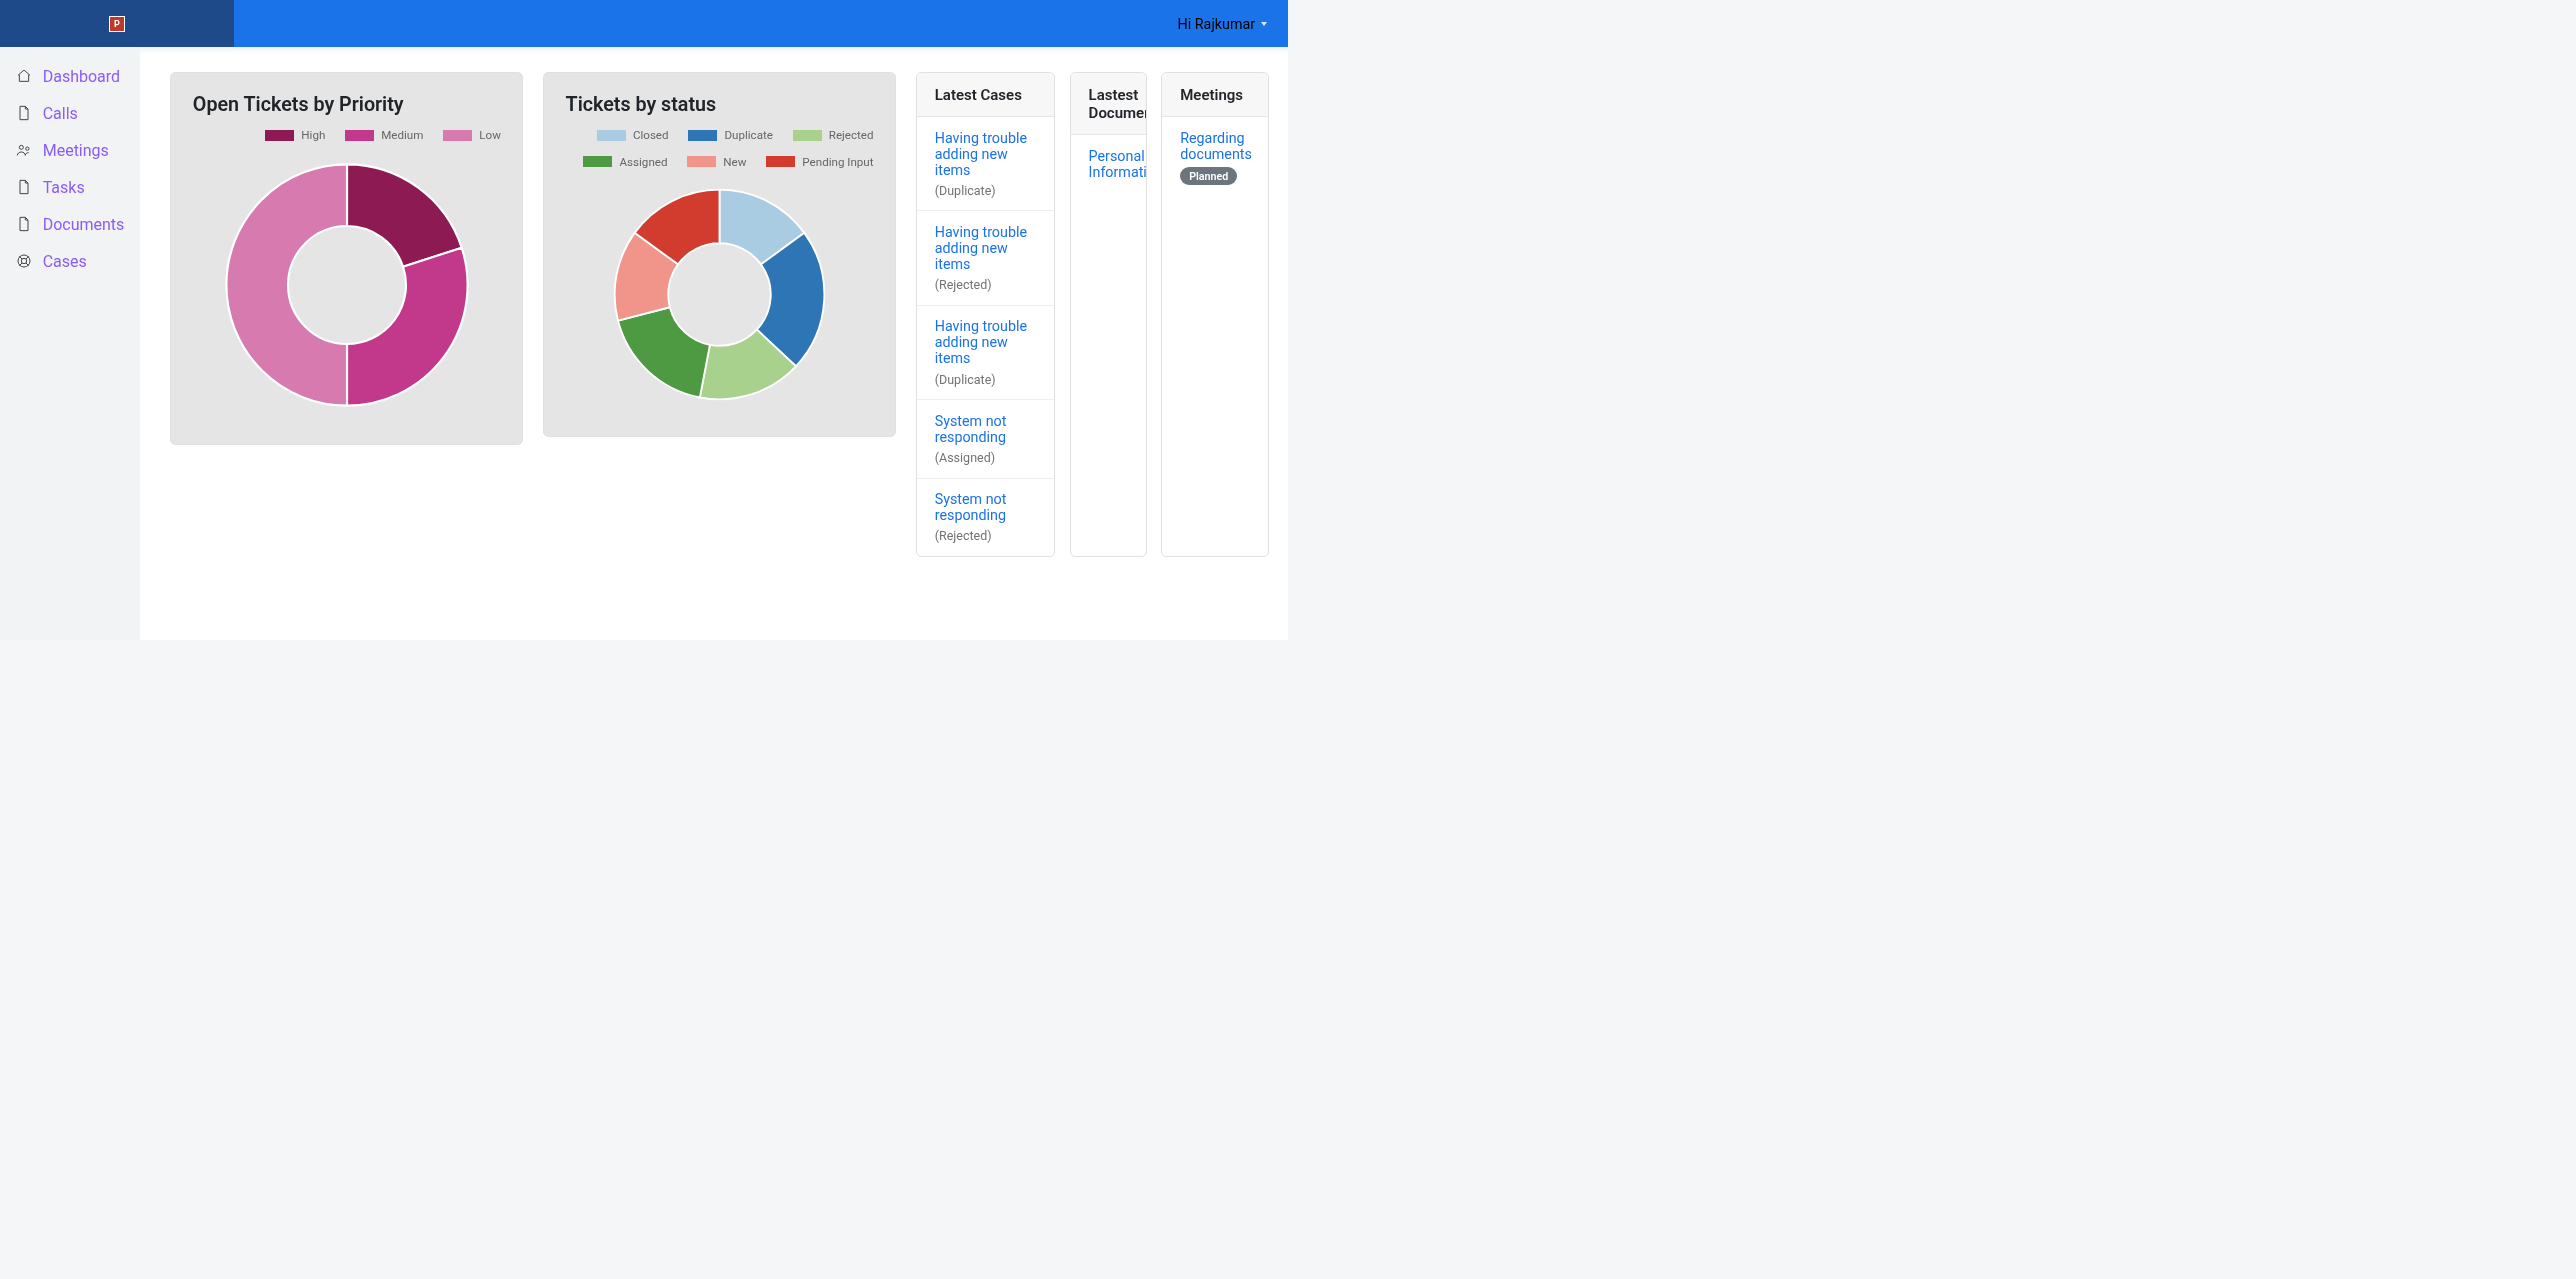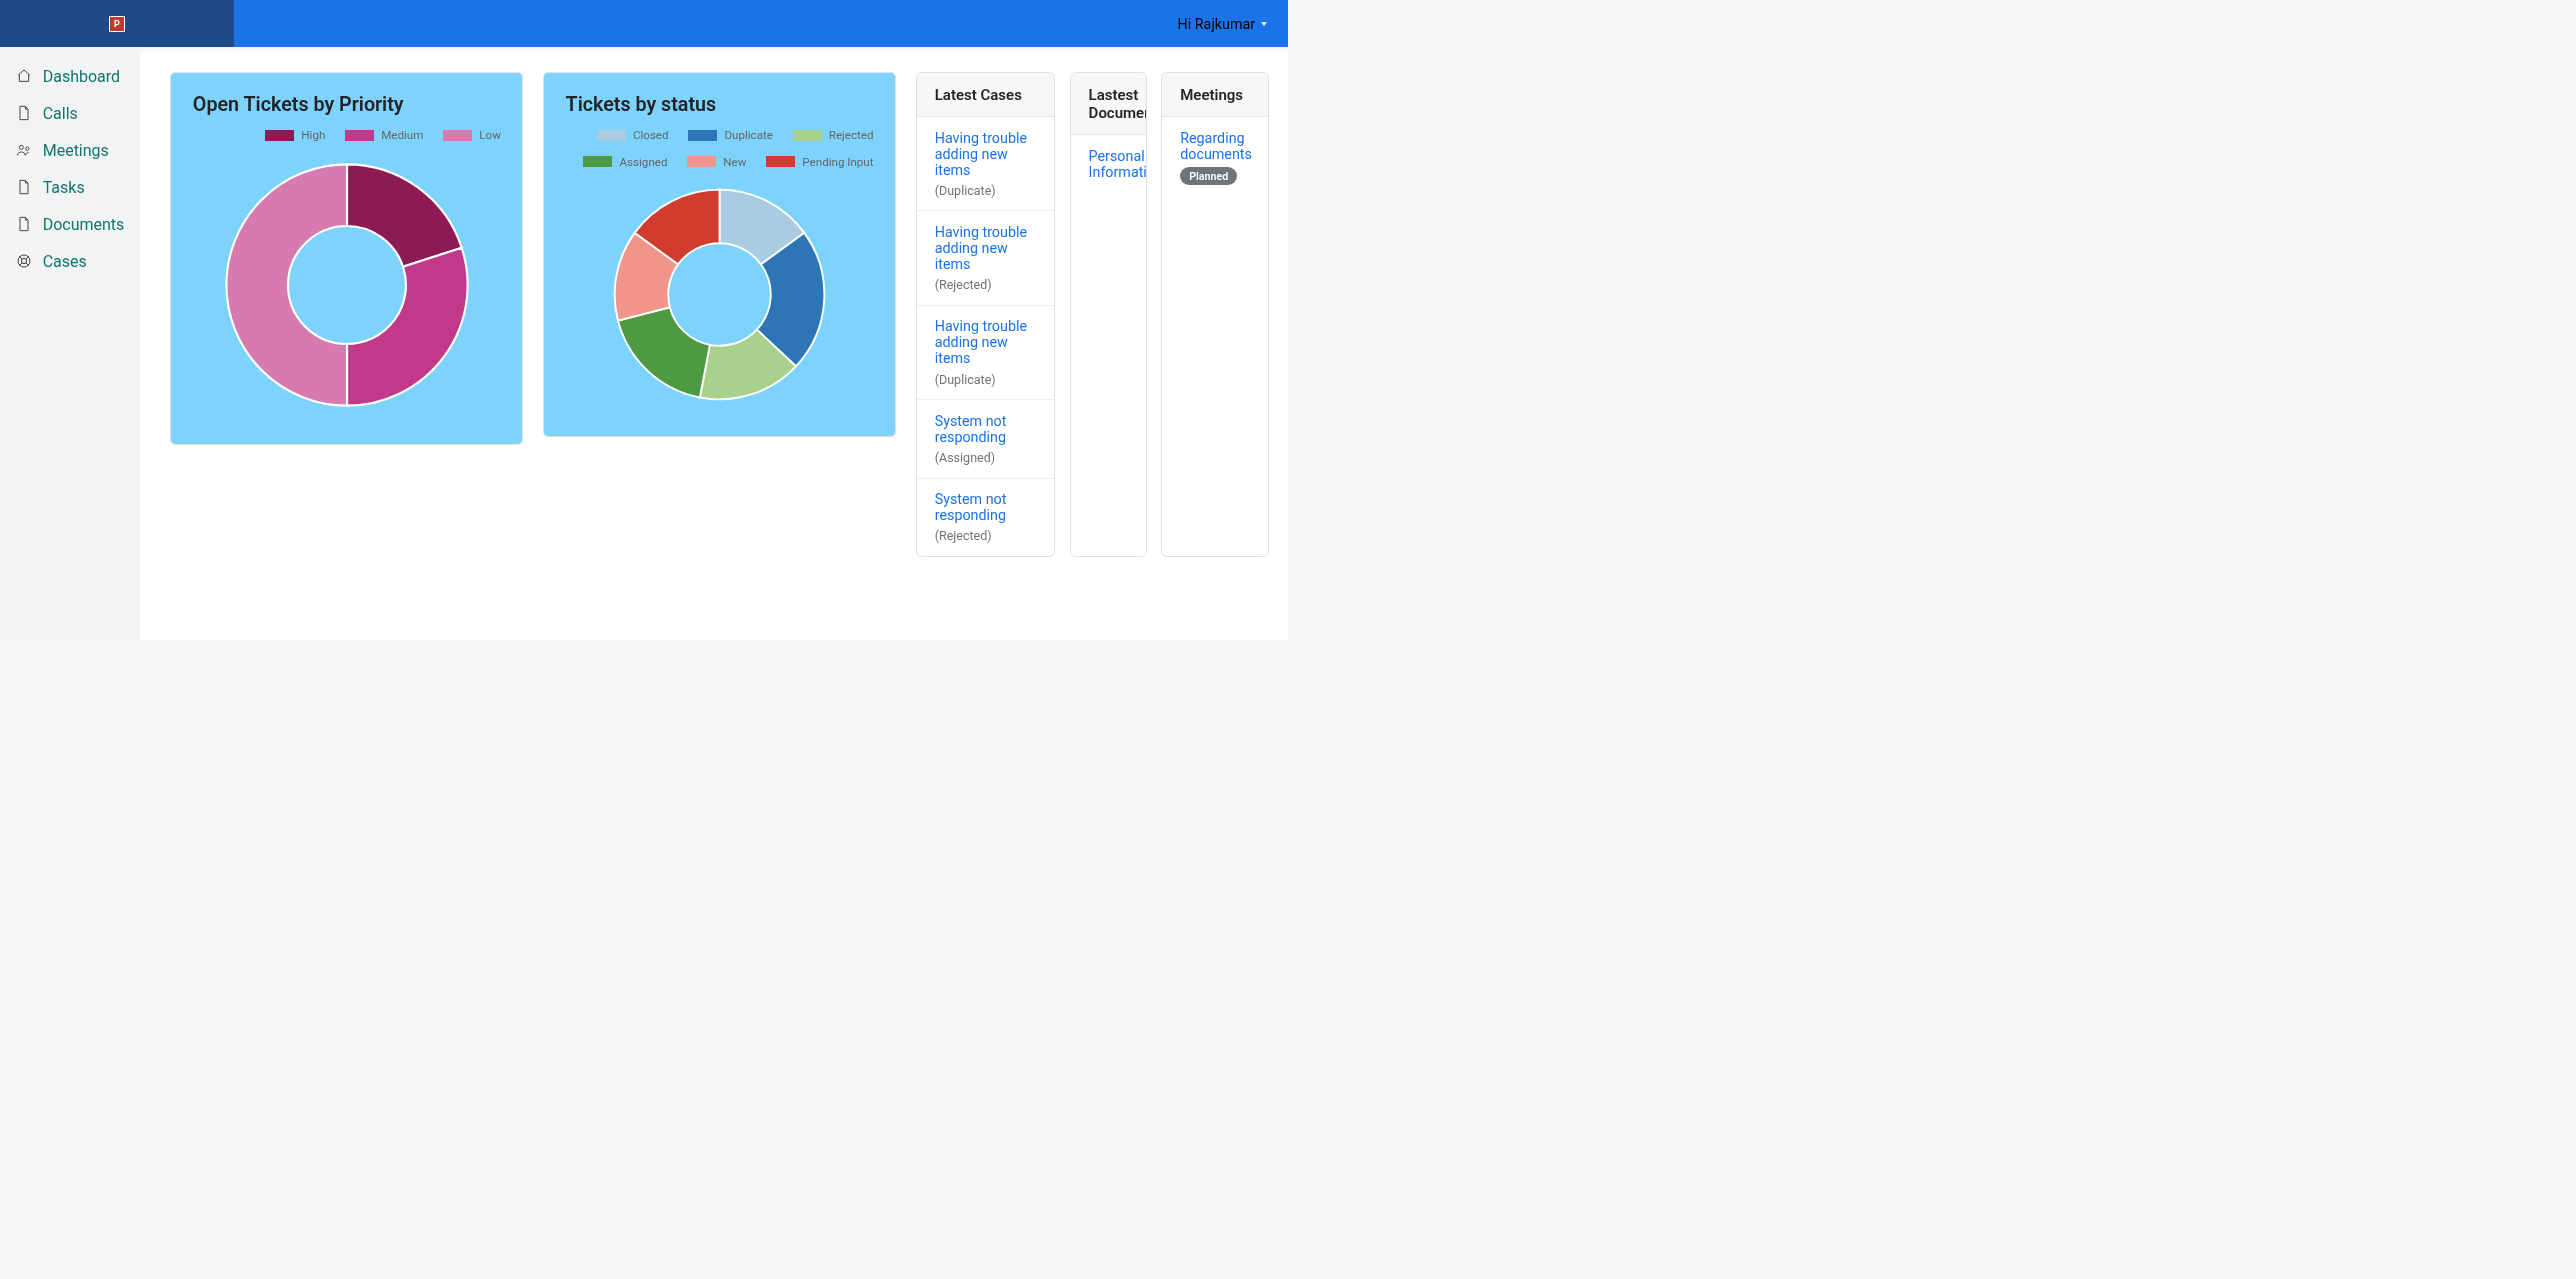--- a/index.html
+++ b/index.html
@@ -49,36 +49,36 @@
   .shell { display:flex; height: calc(640px - 47px); }
   .sidebar {
     width: 234px;
     background: #f2f3f5;
     padding-top: 10.7px;
   }
   .nav-item {
     display:flex; align-items:center; gap:10.7px;
     padding: 9px 16px;
     font-size: 16px;
-    color:#0f766e;
+    color:#8b5cf6;
     cursor:pointer;
   }
   .nav-item svg { width:16px; height:16px; stroke:#444; fill:none; stroke-width:1.5; }
 
   .main {
     flex:1;
     padding: 25px 30px;
     display:flex;
     gap:19.7px;
     align-items:flex-start;
     background:#fff;
     box-shadow: inset 0 7.2px 9px -7.2px rgba(0,0,0,0.12);
   }
   .card {
-    background:#7dd3fc;
+    background:#e5e5e5;
     border:0.9px solid #e0e0e0;
     border-radius:5.4px;
   }
   .chart-card {
     width: 353px;
     padding: 19.7px 21.5px 25px;
   }
   .chart-title { font-size:19.7px; font-weight:600; margin-bottom:12.5px; }
   .legend { display:flex; flex-wrap:wrap; gap:12.5px 19.7px; justify-content:flex-end; margin-bottom:9px; }
   .legend-item { display:flex; align-items:center; gap:7.2px; font-size:11.6px; color:#666; }

